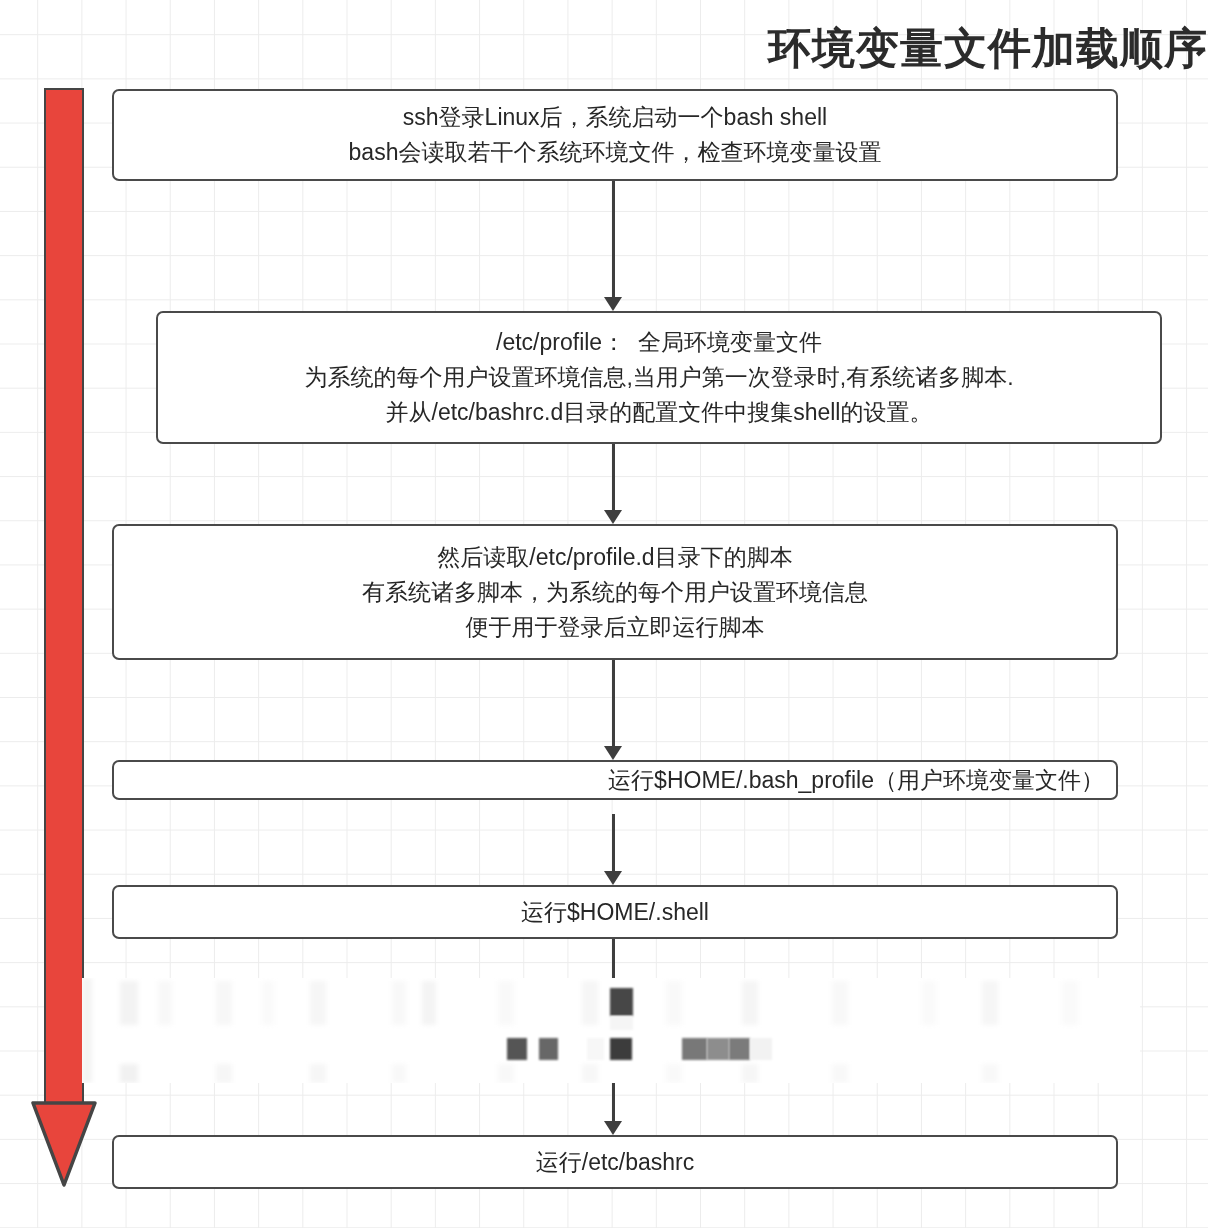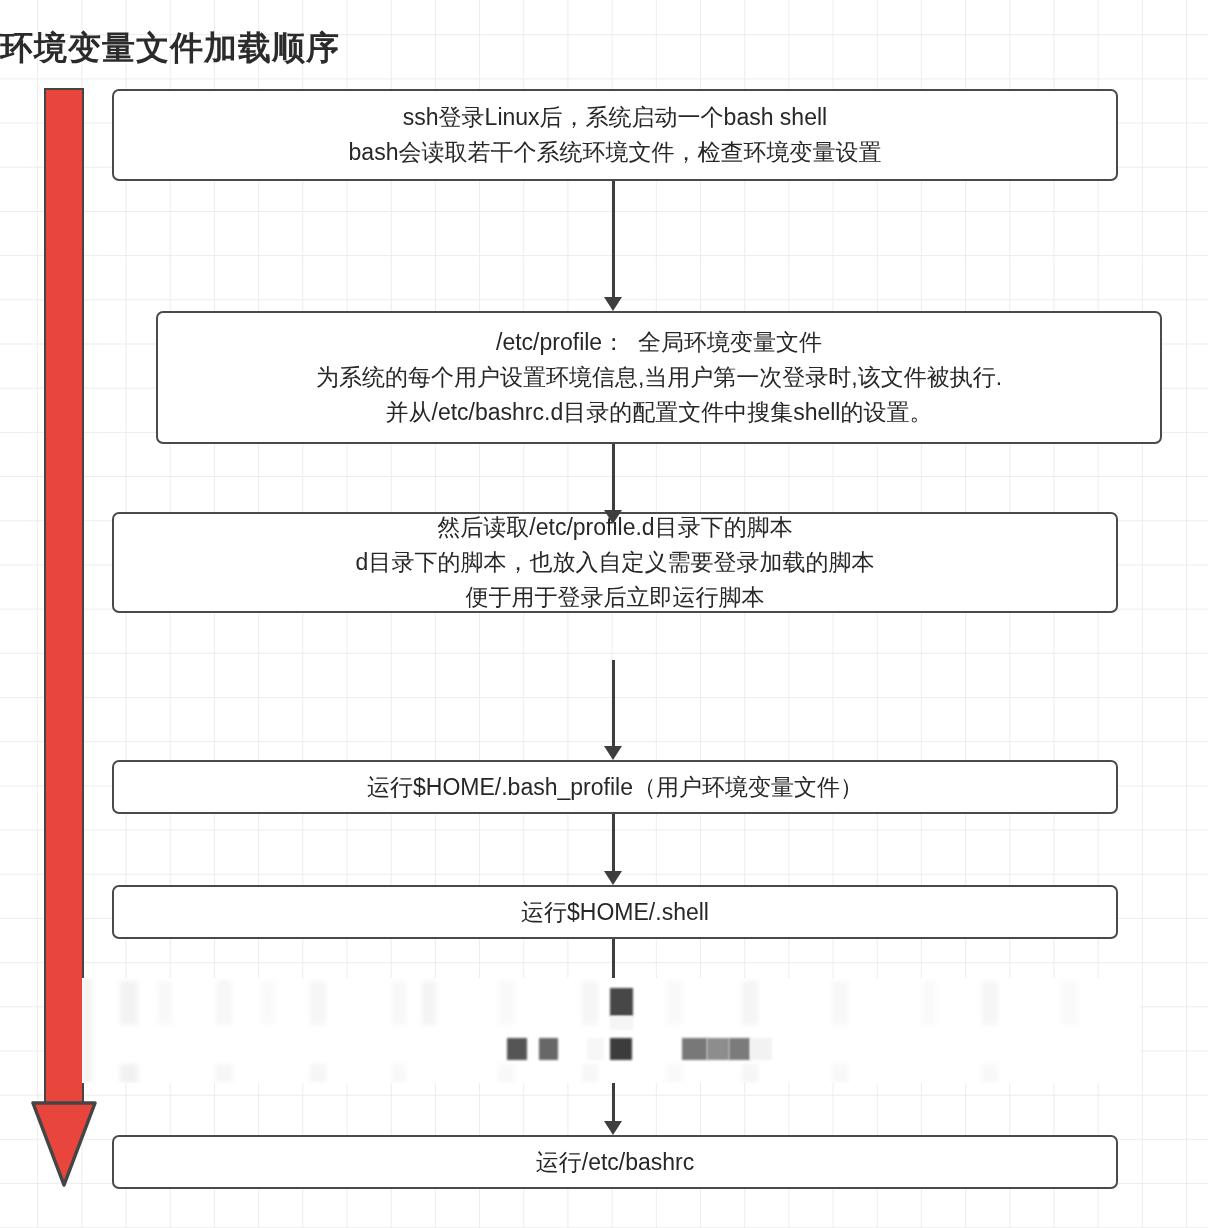--- a/index.html
+++ b/index.html
@@ -29,22 +29,22 @@
     background-size: 44.2px 44.2px;
     background-position: -7px -10px;
   }
 
   
   #title {
     position: absolute;
     left: 0;
     top: 26px;
     width: 1208px;
-    text-align: left;
-    font-size: 33px;
+    text-align: right;
+    font-size: 43px;
     font-weight: bold;
     color: #2b2b2b;
     letter-spacing: 1px;
     line-height: 44px;
   }
 
   
   .node {
     position: absolute;
     left: 112px;
@@ -59,22 +59,22 @@
     color: #272727;
     font-size: 23px;
     line-height: 35px;
     text-align: center;
     padding: 6px 12px;
   }
   .node .line { display: block; white-space: pre; }
 
   #node-1 { top: 89px;   height: 92px;  }
   #node-2 { top: 311px;  height: 133px; margin-left: 44px; }
-  #node-3 { top: 512px;  height: 101px; }
-  #node-4 { top: 760px;  height: 54px;  }
+  #node-3 { top: 524px;  height: 136px; }
+  #node-4 { top: 760px;  height: 40px; align-items: flex-end;  }
   #node-5 { top: 885px;  height: 54px;  }
   #node-6 { top: 1135px; height: 54px;  }
 
   
   .connector {
     position: absolute;
     left: 612px;
     width: 2.5px;
     background: #3e3e3e;
   }
@@ -180,27 +180,27 @@
   </div>
 </div>
 
 <div class="node" id="node-1">
   <span class="line">ssh登录Linux后，系统启动一个bash shell</span>
   <span class="line">bash会读取若干个系统环境文件，检查环境变量设置</span>
 </div>
 
 <div class="node" id="node-2">
   <span class="line">/etc/profile：  全局环境变量文件</span>
-  <span class="line">为系统的每个用户设置环境信息,当用户第一次登录时,该文件被执行.</span>
+  <span class="line">为系统的每个用户设置环境信息,当用户第一次登录时,有系统诸多脚本.</span>
   <span class="line">并从/etc/bashrc.d目录的配置文件中搜集shell的设置。</span>
 </div>
 
 <div class="node" id="node-3">
   <span class="line">然后读取/etc/profile.d目录下的脚本</span>
-  <span class="line">d目录下的脚本，也放入自定义需要登录加载的脚本</span>
+  <span class="line">有系统诸多脚本，为系统的每个用户设置环境信息</span>
   <span class="line">便于用于登录后立即运行脚本</span>
 </div>
 
 <div class="node" id="node-4">
   <span class="line">运行$HOME/.bash_profile（用户环境变量文件）</span>
 </div>
 
 <div class="node" id="node-5">
   <span class="line">运行$HOME/.shell</span>
 </div>

